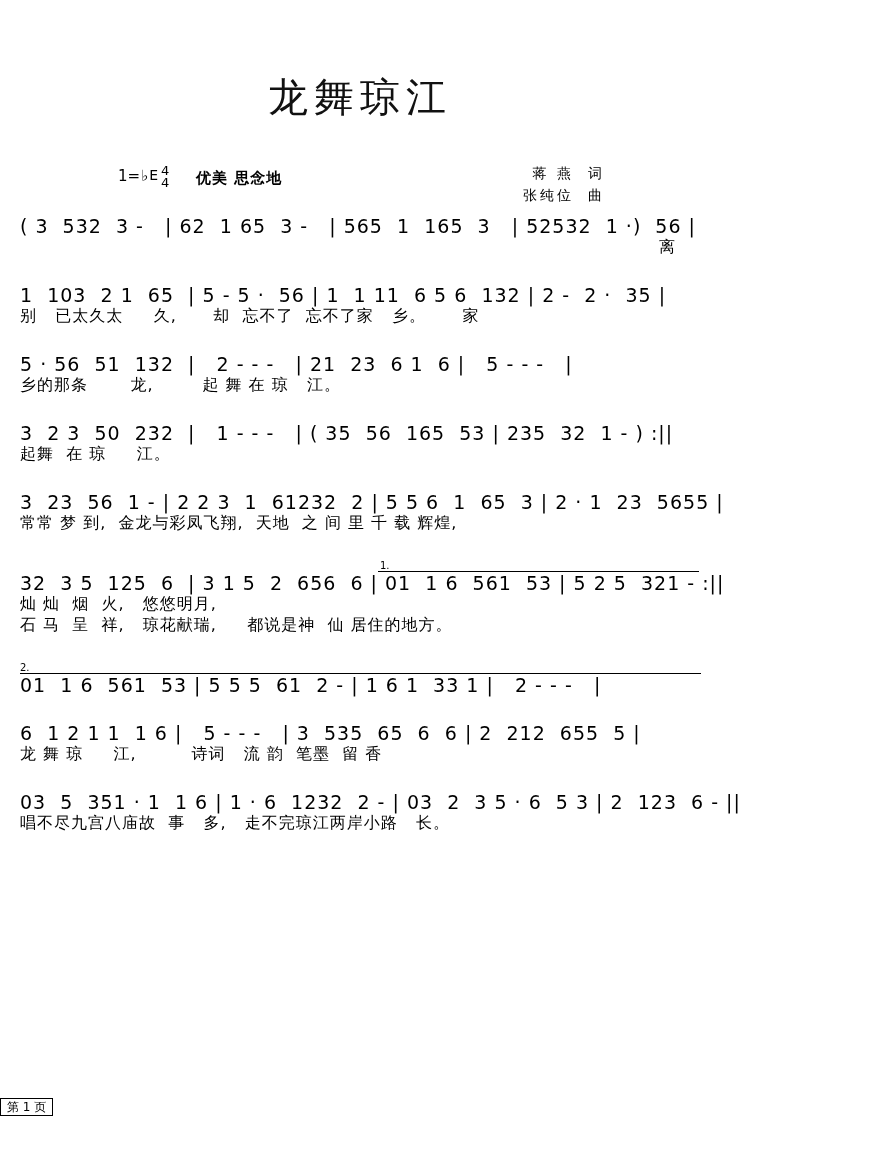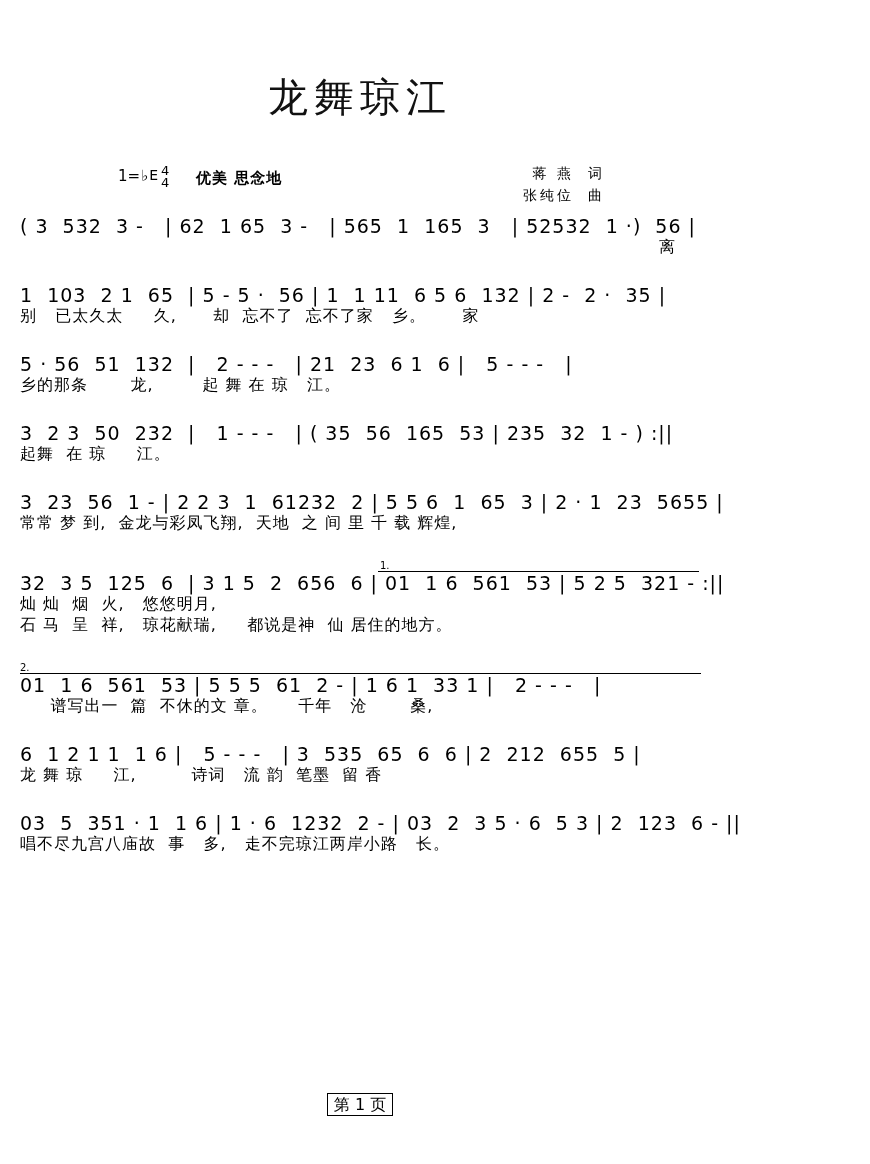--- a/index.html
+++ b/index.html
@@ -88,22 +88,21 @@
     margin: 0 auto;
     width: 680px;
     padding-left: 0;
   }
   .sysgap { height: 26px; }
   .footer {
     position: absolute;
     bottom: 48px;
     left: 0;
     right: 0;
-    text-align: center;
-    font-size: 16px;
+    font-size: 12px;
     font-family: "DejaVu Sans", sans-serif;
     border-top: 0;
   }
   .footer span {
     border: 1px solid #000;
     padding: 1px 6px;
   }
   .raw-line {
     font-family: "DejaVu Sans", sans-serif;
     white-space: pre;
@@ -192,21 +191,20 @@
     <div class="raw-line staff-raw">32  3 5  125  6  | 3 1 5  2  656  6 | 01  1 6  561  53 | 5 2 5  321 - :||</div>
     <div class="raw-line lyr-raw">灿 灿  烟  火,   悠悠明月,</div>
     <div class="raw-line lyr-raw">石 马  呈  祥,   琼花献瑞,     都说是神  仙 居住的地方。</div>
   </div>
   <div class="sysgap"></div>
 
   <div class="system">
     <div class="repeat-label">2.</div>
     <div class="volta" style="width:680px;"></div>
     <div class="raw-line staff-raw">01  1 6  561  53 | 5 5 5  61  2 - | 1 6 1  33 1 |   2 - - -   |</div>
-    <div class="raw-line lyr-raw">     谱写出一  篇  不休的文 章。     千年   沧       桑,</div>
   </div>
   <div class="sysgap"></div>
 
   <div class="system">
     <div class="raw-line staff-raw">6  1 2 1 1  1 6 |   5 - - -   | 3  535  65  6  6 | 2  212  655  5 |</div>
     <div class="raw-line lyr-raw">龙 舞 琼     江,         诗词   流 韵  笔墨  留 香</div>
   </div>
   <div class="sysgap"></div>
 
   <div class="system">

